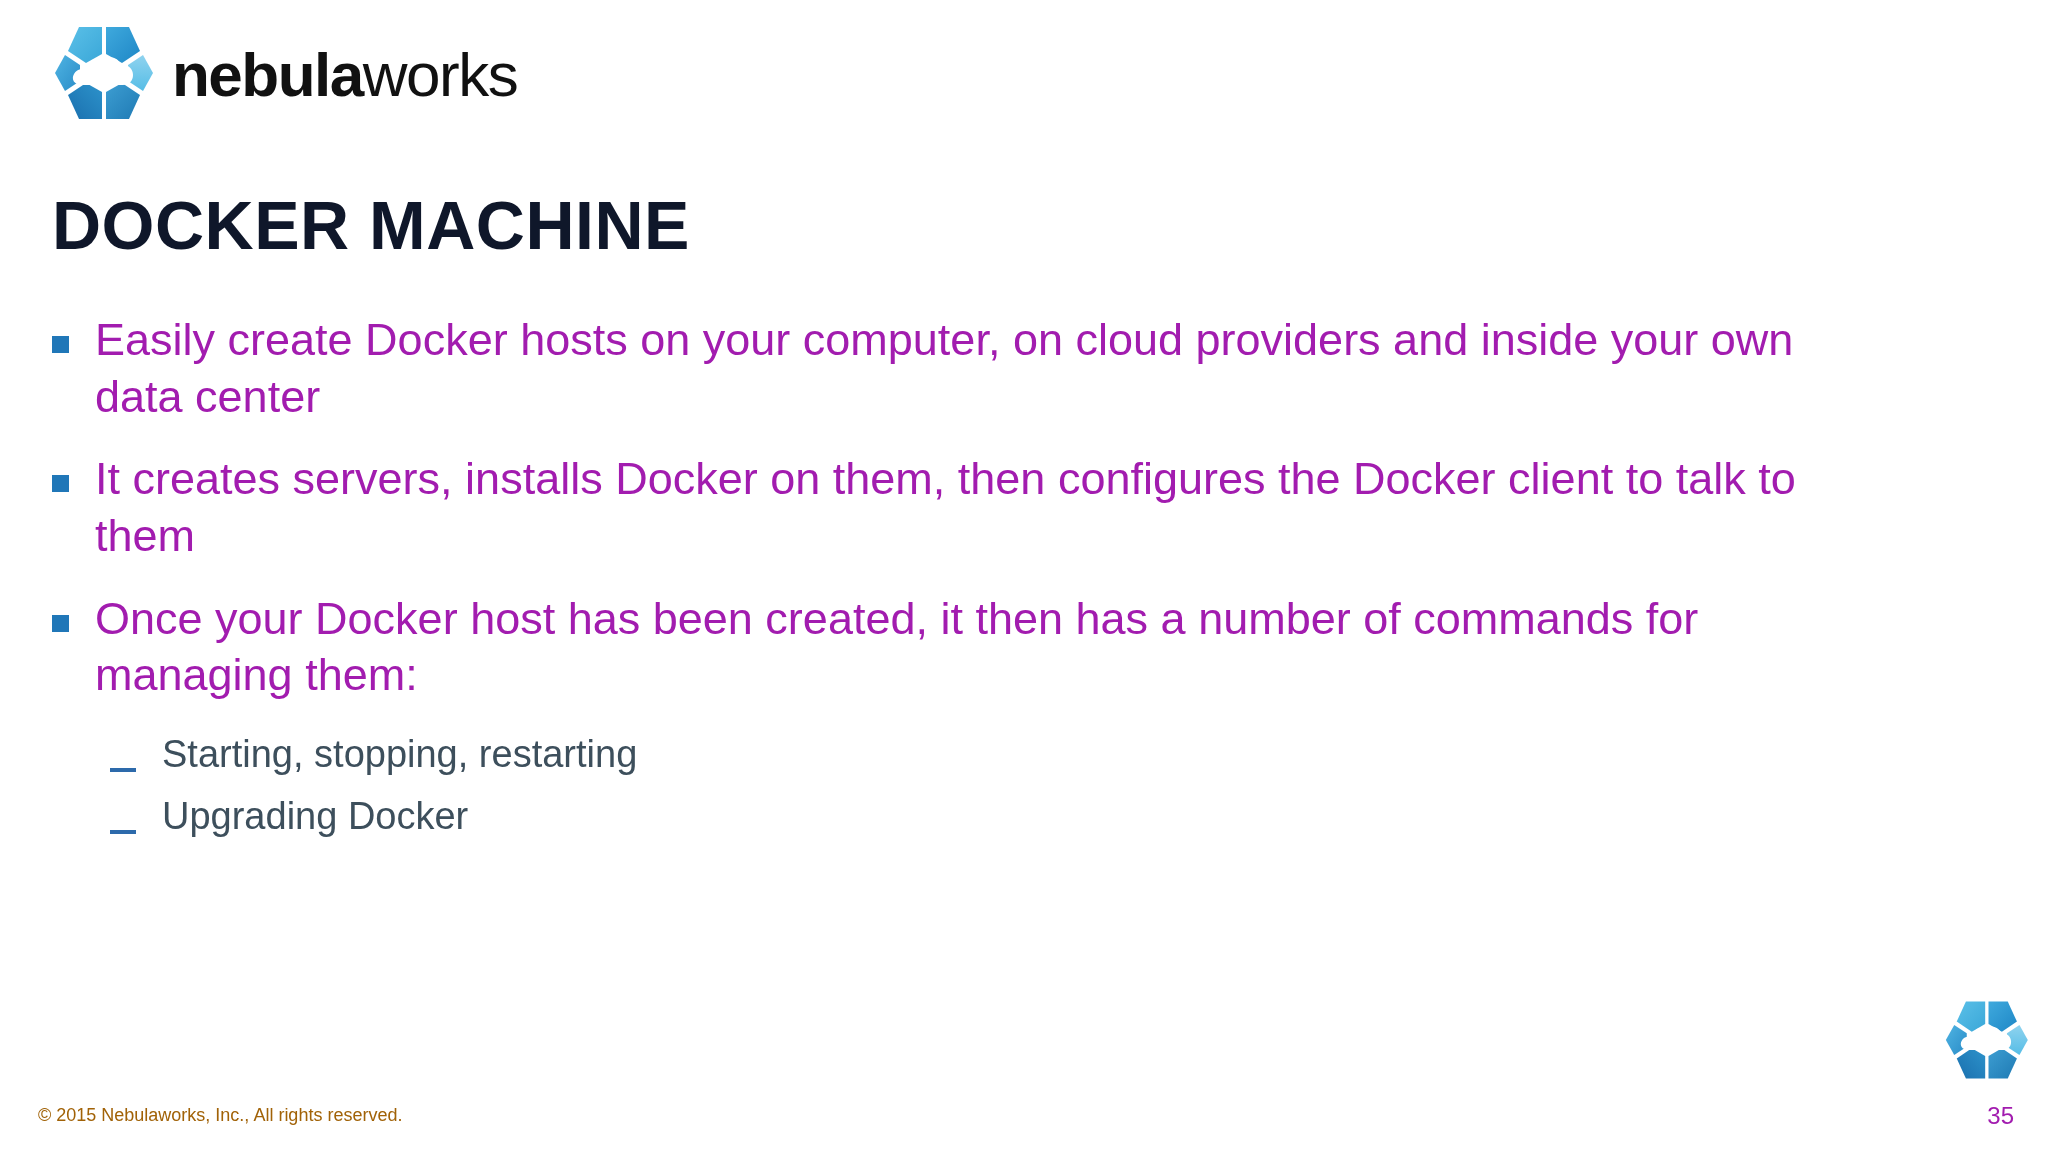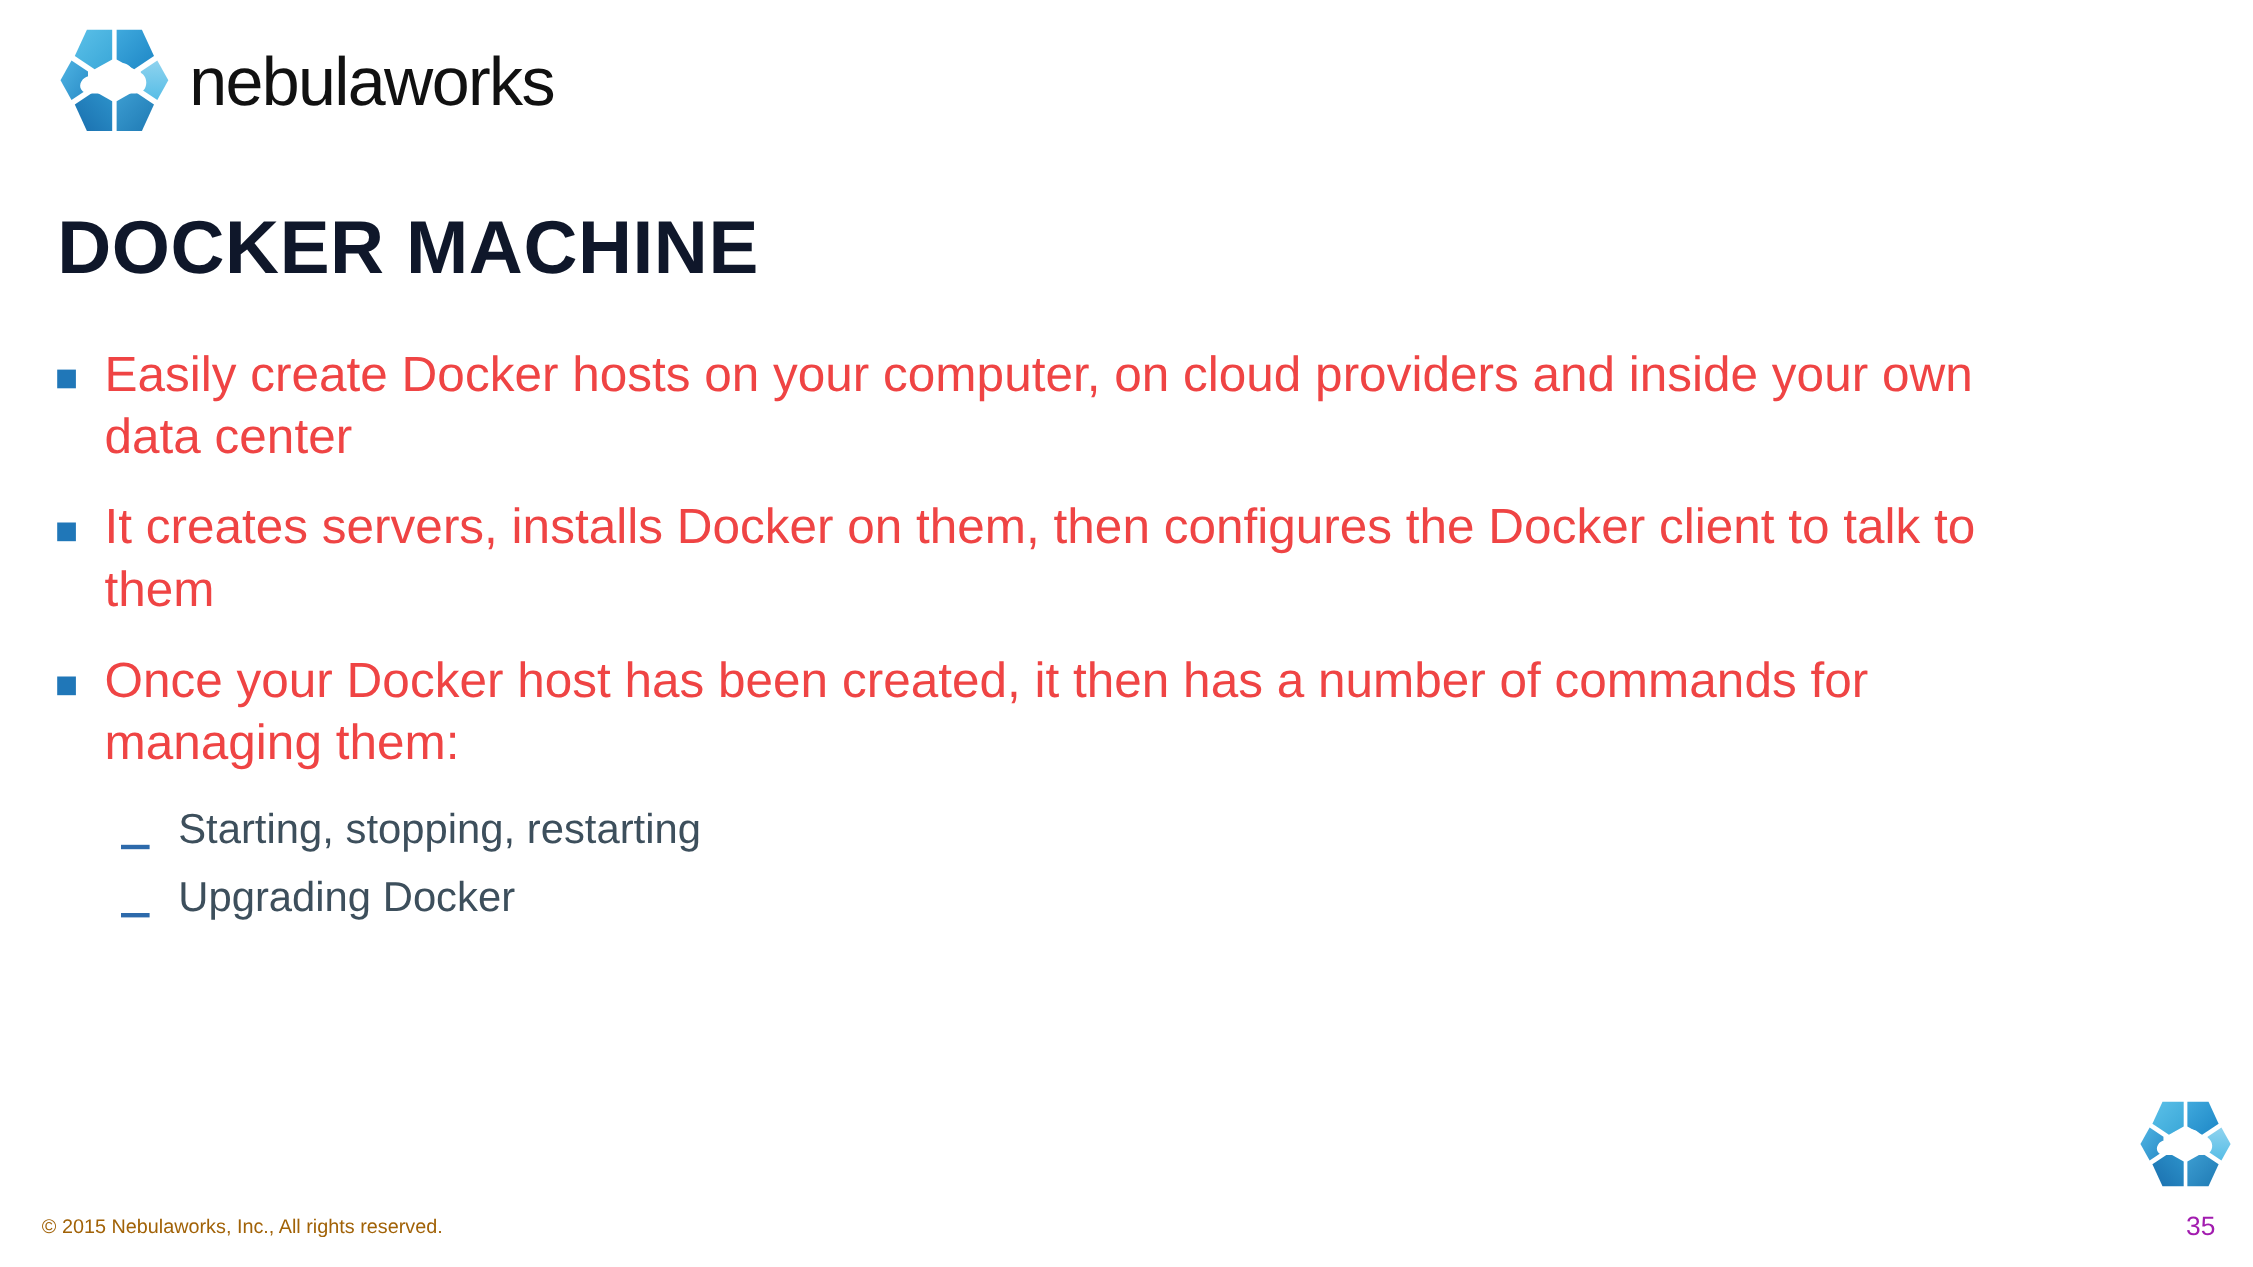--- a/index.html
+++ b/index.html
@@ -36,21 +36,21 @@
   .wordmark {
     margin-left: 14px;
     font-size: 62px;
     line-height: 1;
     letter-spacing: -1.5px;
     color: #111111;
     white-space: nowrap;
     position: relative;
     top: 2px;
   }
-  .wordmark .wm-bold { font-weight: normal; }
+  .wordmark .wm-bold { font-weight: bold; }
   .wordmark .wm-light { font-weight: 400; }
 
   
   #slide-title {
     position: absolute;
     left: 52px;
     top: 190px;
     font-size: 68px;
     font-weight: bold;
     color: #0f172a;
@@ -76,21 +76,21 @@
     flex: 0 0 auto;
     width: 17px;
     height: 17px;
     background: #2077b8;
     margin-top: 24px;
     margin-right: 26px;
   }
   .bullet-l1 .btext {
     font-size: 45px;
     line-height: 1.26;
-    color: #ef4444;
+    color: #a21caf;
     max-width: 1720px;
   }
 
   .sub-list {
     margin-top: 6px;
     margin-left: 58px;
   }
   .bullet-l2 {
     display: flex;
     align-items: center;

